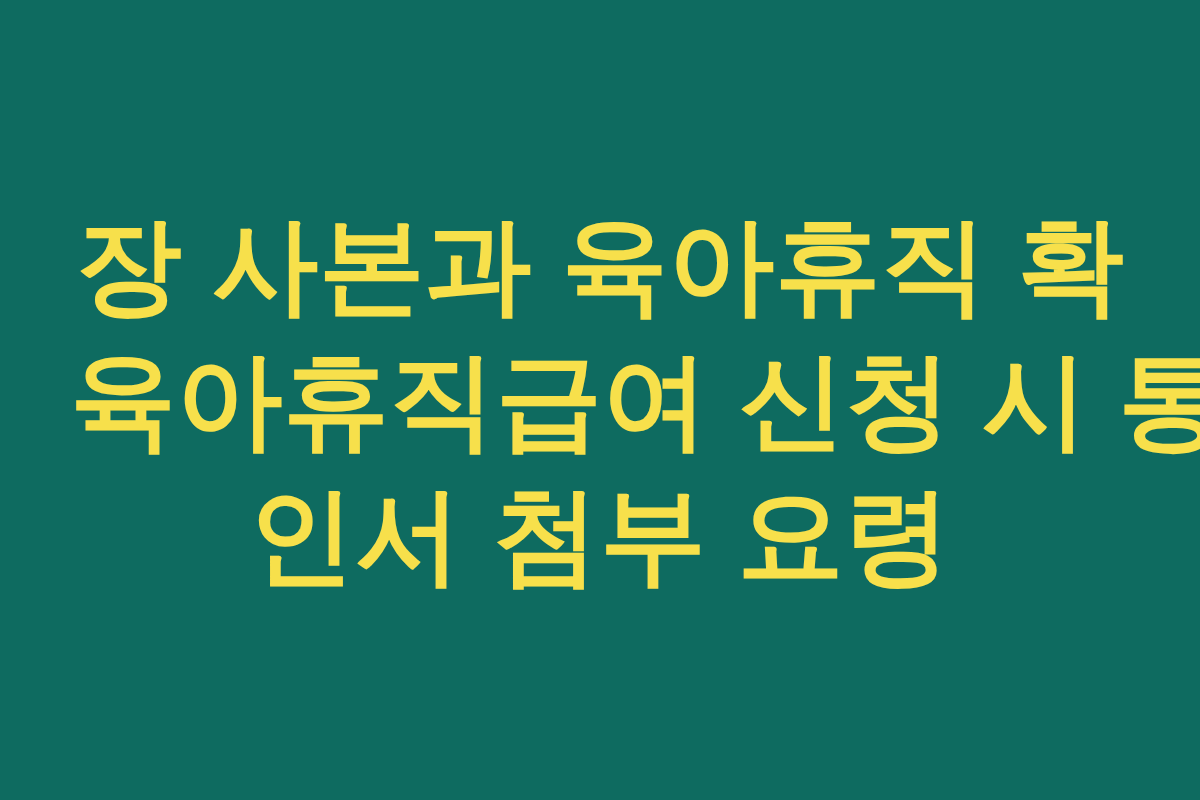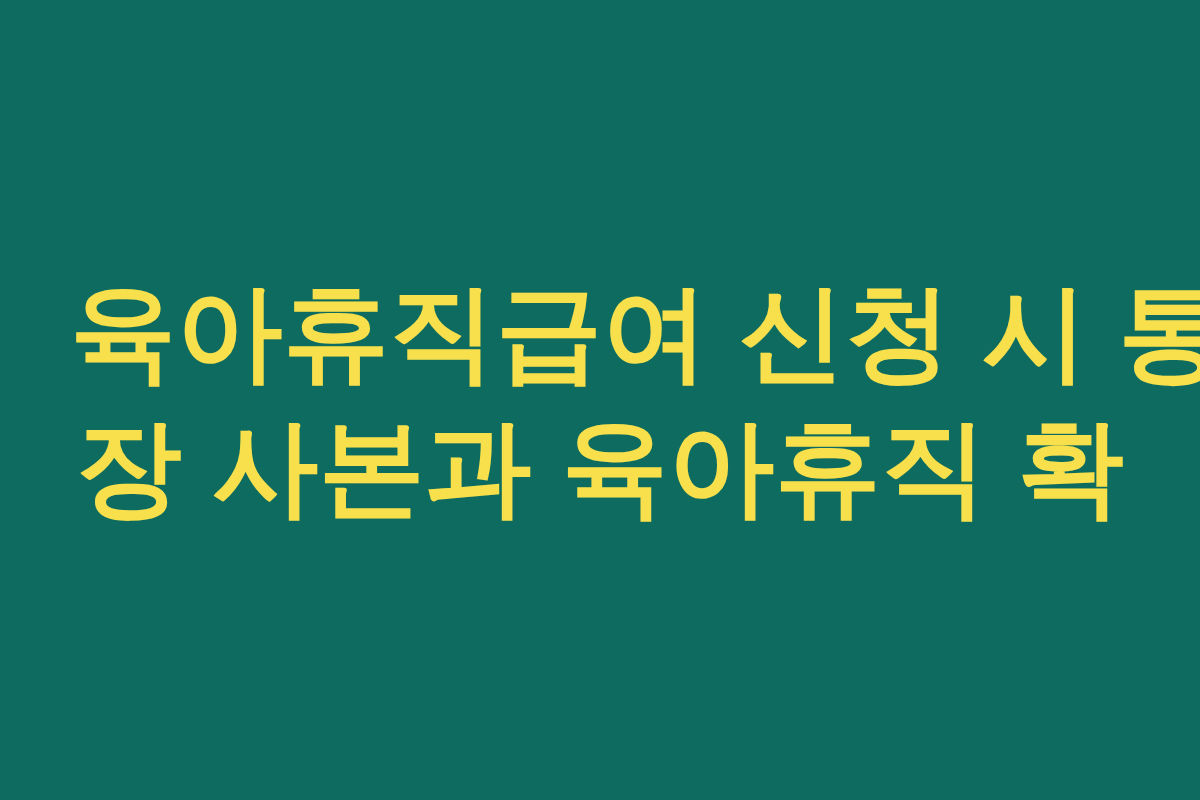--- a/index.html
+++ b/index.html
@@ -48,17 +48,18 @@
   .title-line.line-3 {
     letter-spacing: 1px;
   }
 </style>
 </head>
 <body>
 
 <div id="thumbnail-card" style="background-color: rgb(14, 107, 96);">
 
   <h1 id="title-block" style="color: rgb(247, 224, 75);">
+    <span class="title-line line-2">장 사본과 육아휴직 확</span>
     <span class="title-line line-1">육아휴직급여 신청 시 통</span>
-    <span class="title-line line-2">장 사본과 육아휴직 확</span>
+    <span class="title-line line-3">인서 첨부 요령</span>
   </h1>
 
 </div>
 
 </body></html>

